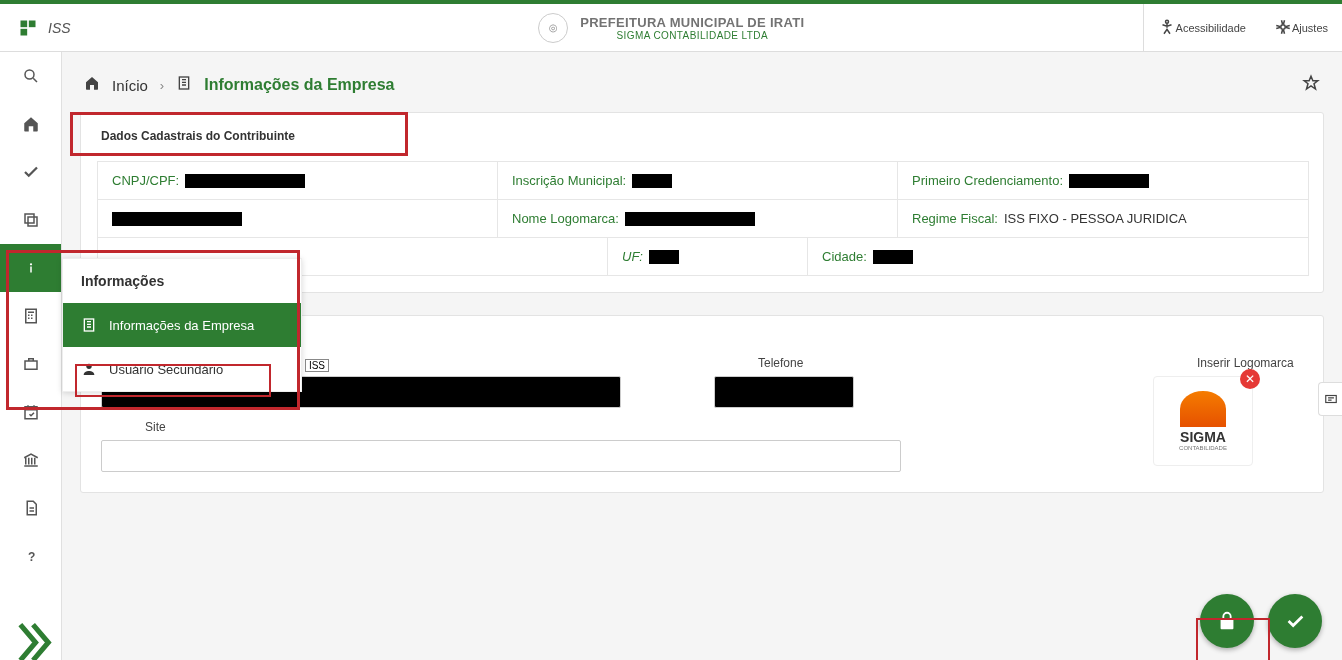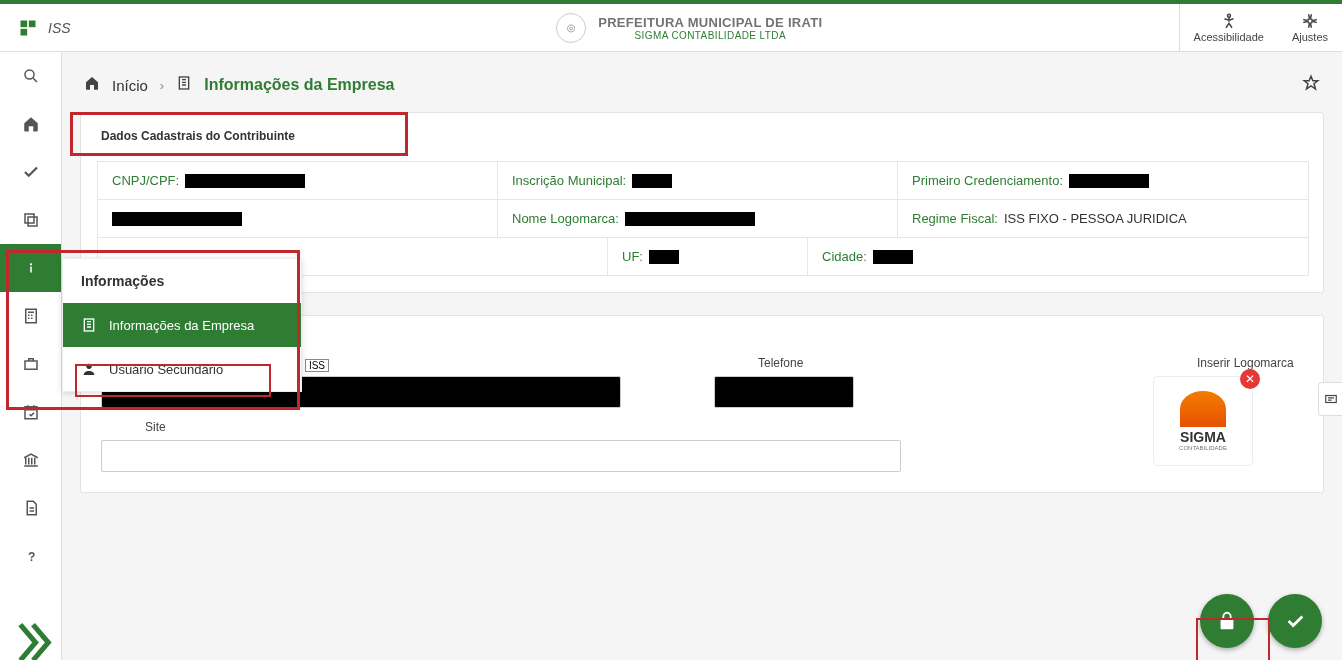--- a/index.html
+++ b/index.html
@@ -9,21 +9,21 @@
 .topbar { display: flex; align-items: center; height: 48px; background: #fff; border-bottom: 1px solid #ddd; }
 .topbar-left { display: flex; align-items: center; gap: 10px; padding-left: 18px; width: 200px; }
 .topbar-left .iss-icon { width: 20px; height: 20px; color: #2e7d32; }
 .topbar-left .iss-text { font-style: italic; color: #555; font-size: 14px; }
 .topbar-center { flex: 1; display: flex; align-items: center; justify-content: center; gap: 12px; }
 .seal { width: 30px; height: 30px; border: 1px solid #ccc; border-radius: 50%; display:flex; align-items:center; justify-content:center; font-size:10px; color:#888;}
 .titles { text-align: center; }
 .title1 { font-weight: bold; font-size: 13px; color: #737373; letter-spacing: 0.3px;}
 .title2 { font-size: 10px; color: #2e7d32; letter-spacing: 0.4px;}
 .topbar-right { display: flex; border-left: 1px solid #ddd; height: 100%; }
-.topbar-btn { display: flex; flex-direction: column; align-items: center; justify-content: center; padding: 0 14px; font-size: 11px; color: #444; cursor: pointer; }
+.topbar-btn { display: flex; flex-direction: row; align-items: center; justify-content: center; padding: 0 14px; font-size: 11px; color: #444; cursor: pointer; }
 .topbar-btn svg { width: 18px; height: 18px; margin-bottom: 1px; }
 
 .body-wrap { display: flex; height: calc(660px - 52px); position: relative; }
 
 .sidebar { width: 62px; background: #fff; border-right: 1px solid #e0e0e0; display: flex; flex-direction: column; align-items: center; }
 .sidebar-item { width: 100%; height: 48px; display: flex; align-items: center; justify-content: center; color: #555; cursor: pointer; }
 .sidebar-item.active { background: #2e7d32; color: #fff; }
 .sidebar-item svg { width: 18px; height: 18px; }
 .sidebar-spacer { flex: 1; }
 .sidebar-toggle { height: 36px; display:flex; align-items:center; justify-content:center; width:100%; color:#2e7d32; cursor:pointer;}
@@ -253,21 +253,21 @@
               <span class="lbl">Nome Logomarca:</span>
               <span class="val-redacted" style="width:130px;"></span>
             </div>
           <div class="grid-cell" style="flex:1;">
               <span class="lbl">Regime Fiscal:</span>
               <span style="color:#333;">ISS FIXO - PESSOA JURIDICA</span>
             </div>
         </div>
         <div class="grid-row">
           <div class="grid-cell" style="width:510px;"></div>
-          <div class="grid-cell" style="width:200px;">
+          <div class="grid-cell" style="width:200px;font-style:italic;">
               <span class="lbl">UF:</span>
               <span class="val-redacted" style="width:30px;"></span>
             </div>
           <div class="grid-cell" style="flex:1;">
               <span class="lbl">Cidade:</span>
               <span class="val-redacted" style="width:40px;"></span>
             </div>
         </div>
       </div>
     </div>

